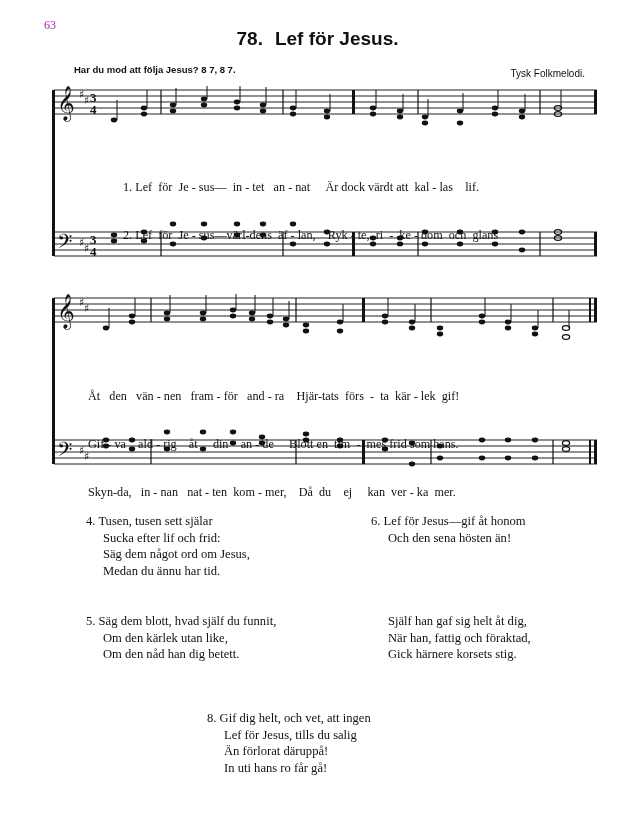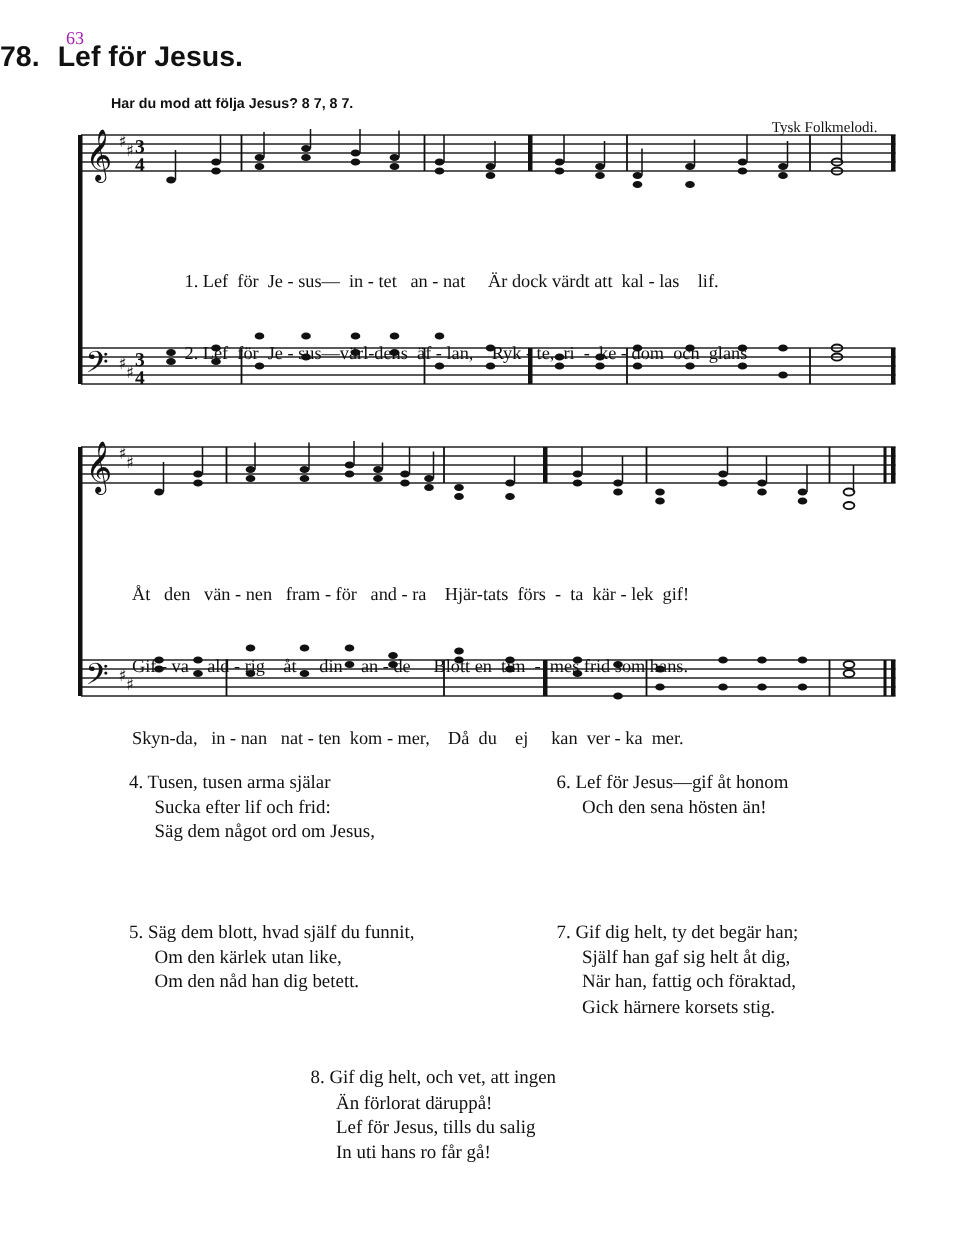--- a/index.html
+++ b/index.html
@@ -2,24 +2,24 @@
 <html><head>
 <meta charset="utf-8">
 <style>
   html, body { margin: 0; padding: 0; background: #ffffff; }
   body {
     width: 640px; height: 823px; position: relative; overflow: hidden;
     font-family: "DejaVu Serif", "Liberation Serif", serif; color: #111;
   }
   .abs { position: absolute; }
   .page-number { left: 44px; top: 18px; font-size: 12px; color: #a21caf; font-family: "Liberation Serif", serif; }
-  .title { left: 0; width: 635px; top: 28px; font-family: "Liberation Sans", sans-serif; font-weight: bold; font-size: 19px; }
+  .title { left: 0; width: 635px; top: 28px; text-align: center; font-family: "Liberation Sans", sans-serif; font-weight: bold; font-size: 19px; }
   .title .num { margin-right: 12px; }
   .subtitle { left: 74px; top: 64px; font-family: "Liberation Sans", sans-serif; font-weight: bold; font-size: 9.5px; }
-  .composer { right: 55px; top: 80px; font-family: Liberation Serif, serif; font-size: 10px; }
+  .composer { right: 55px; top: 68px; font-family: Liberation Sans, sans-serif; font-size: 10px; }
   svg.system { position: absolute; left: 0; }
   .lyrics { position: absolute; font-family: "Liberation Serif", serif; font-size: 12.2px; line-height: 16px; white-space: pre; }
   .verse { position: absolute; font-family: "Liberation Serif", serif; font-size: 12.6px; line-height: 16.5px; }
   .verse .line { display: block; white-space: nowrap; }
   .verse .line.indent { padding-left: 17px; }
   .author { right: 62px; top: 785px; font-family: "Liberation Serif", serif; font-size: 9px; font-variant: small-caps; letter-spacing: 0.3px; margin-top: 40px; }
 </style>
 </head>
 <body>
 
@@ -293,43 +293,43 @@
   </g>
 </svg>
 
 <div class="lyrics" style="left:88px; top:356px;">
   <div>Åt   den   vän - nen   fram - för   and - ra    Hjär-tats  förs  -  ta  kär - lek  gif!</div>
   <div>Gif - va    ald - rig    åt     din    an - de     Blott en  tim  -  mes frid som hans.</div>
   <div>Skyn-da,   in - nan   nat - ten  kom - mer,    Då  du    ej     kan  ver - ka  mer.</div>
 </div>
 
 <div class="verse" style="left:86px; top:513px;">
-  <span class="line"><span>4.</span> <span>Tusen, tusen arma själar</span></span>
+  <span class="line"><span>4.</span> <span>Tusen, tusen sett själar</span></span>
   <span class="line indent">Sucka efter lif och frid:</span>
   <span class="line indent">Säg dem något ord om Jesus,</span>
+  <span class="line indent">Medan du ännu har tid.</span>
 </div>
 
 <div class="verse" style="left:86px; top:613px;">
   <span class="line"><span>5.</span> <span>Säg dem blott, hvad själf du funnit,</span></span>
   <span class="line indent">Om den kärlek utan like,</span>
   <span class="line indent">Om den nåd han dig betett.</span>
 </div>
 
 <div class="verse" style="left:371px; top:513px;">
   <span class="line"><span>6.</span> <span>Lef för Jesus—gif åt honom</span></span>
   <span class="line indent">Och den sena hösten än!</span>
 </div>
 
 <div class="verse" style="left:371px; top:613px;">
-  <span class="line"><span>7.</span> <span>Gif dig helt, ty det begär han;</span></span>
   <span class="line indent">Själf han gaf sig helt åt dig,</span>
   <span class="line indent">När han, fattig och föraktad,</span>
   <span class="line indent">Gick härnere korsets stig.</span>
 </div>
 
 <div class="verse" style="left:207px; top:710px;">
   <span class="line"><span>8.</span> <span>Gif dig helt, och vet, att ingen</span></span>
+  <span class="line indent">Lef för Jesus, tills du salig</span>
   <span class="line indent">Än förlorat däruppå!</span>
-  <span class="line indent">Lef för Jesus, tills du salig</span>
   <span class="line indent">In uti hans ro får gå!</span>
 </div>
 
 <div class="abs author">Lina Sandell.</div>
 
 </body></html>

